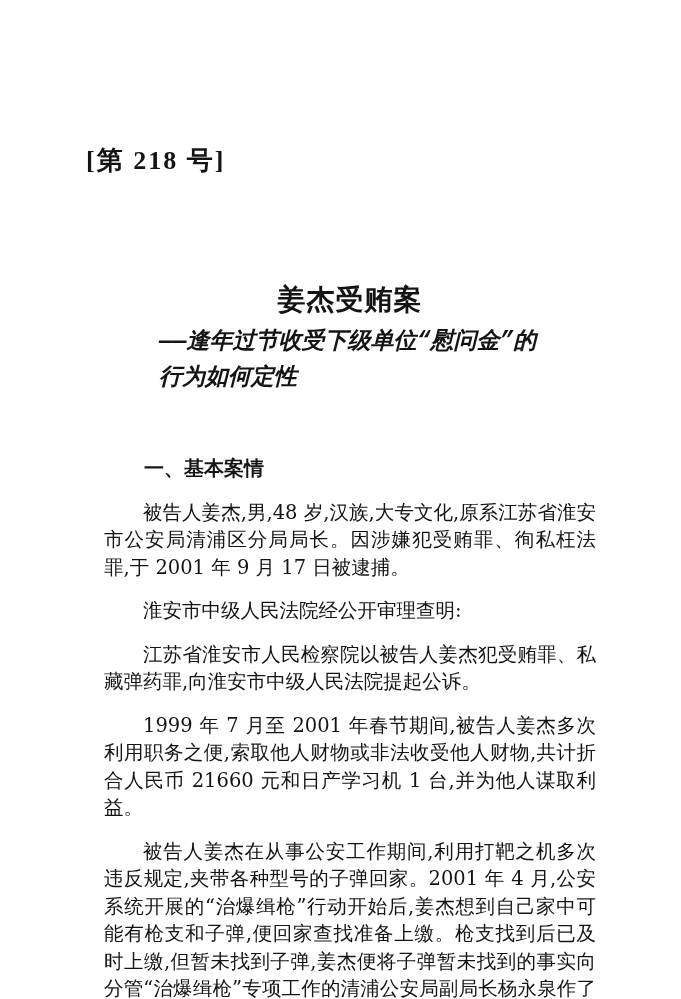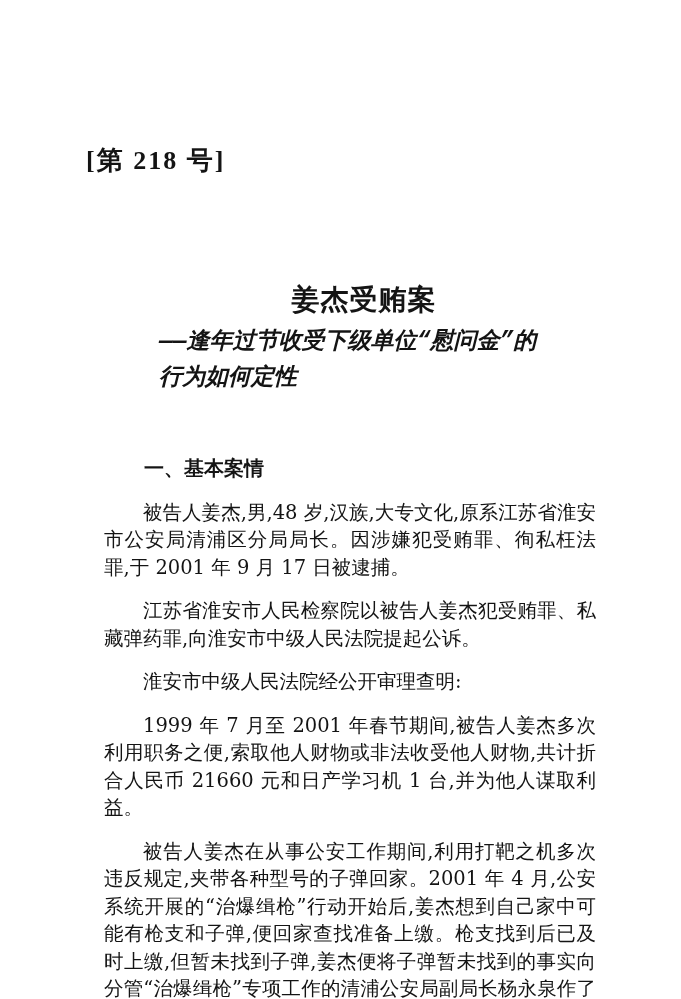--- a/index.html
+++ b/index.html
@@ -20,21 +20,21 @@
     left: 86px;
     top: 143px;
     font-family: "Liberation Serif", "DejaVu Serif", serif;
     font-size: 26px;
     font-weight: 700;
     letter-spacing: 2px;
     white-space: nowrap;
   }
   .title {
     position: absolute;
-    left: 102px;
+    left: 88px;
     top: 281px;
     width: 524px;
     margin: 0;
     text-align: center;
     font-family: "DejaVu Sans", "Liberation Sans", sans-serif;
     font-size: 28px;
     font-weight: 700;
     letter-spacing: 1px;
     white-space: nowrap;
   }
@@ -91,20 +91,20 @@
   <h1 class="title">姜杰受贿案</h1>
 
   <div class="subtitle">
     <div>——逢年过节收受下级单位“慰问金”的</div>
     <div class="subtitle-line2">行为如何定性</div>
   </div>
 
   <div class="body-text">
     <h2 class="section-heading">一、基本案情</h2>
     <p>被告人姜杰,男,48 岁,汉族,大专文化,原系江苏省淮安市公安局清浦区分局局长。因涉嫌犯受贿罪、徇私枉法罪,于 2001 年 9 月 17 日被逮捕。</p>
+    <p>淮安市中级人民法院经公开审理查明:</p>
     <p>江苏省淮安市人民检察院以被告人姜杰犯受贿罪、私藏弹药罪,向淮安市中级人民法院提起公诉。</p>
-    <p>淮安市中级人民法院经公开审理查明:</p>
     <p>1999 年 7 月至 2001 年春节期间,被告人姜杰多次利用职务之便,索取他人财物或非法收受他人财物,共计折合人民币 21660 元和日产学习机 1 台,并为他人谋取利益。</p>
     <p>被告人姜杰在从事公安工作期间,利用打靶之机多次违反规定,夹带各种型号的子弹回家。2001 年 4 月,公安系统开展的“治爆缉枪”行动开始后,姜杰想到自己家中可能有枪支和子弹,便回家查找准备上缴。枪支找到后已及时上缴,但暂未找到子弹,姜杰便将子弹暂未找到的事实向分管“治爆缉枪”专项工作的清浦公安局副局长杨永泉作了说明,向清浦区委副书记、政法委书记熊建明作了汇报。2001 年 7 月 27 日,检察机关在被告人姜杰家中搜查</p>
     <div class="page-number">58</div>
   </div>
 
 </div>
 
 </body></html>

